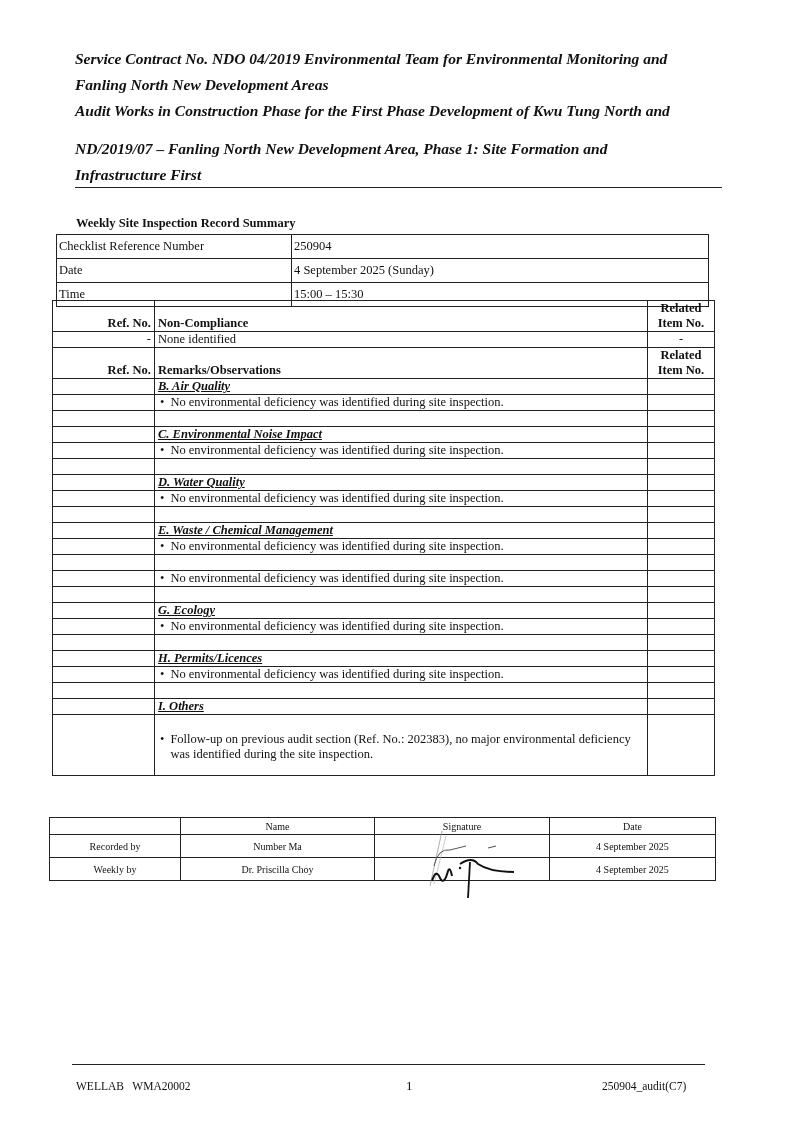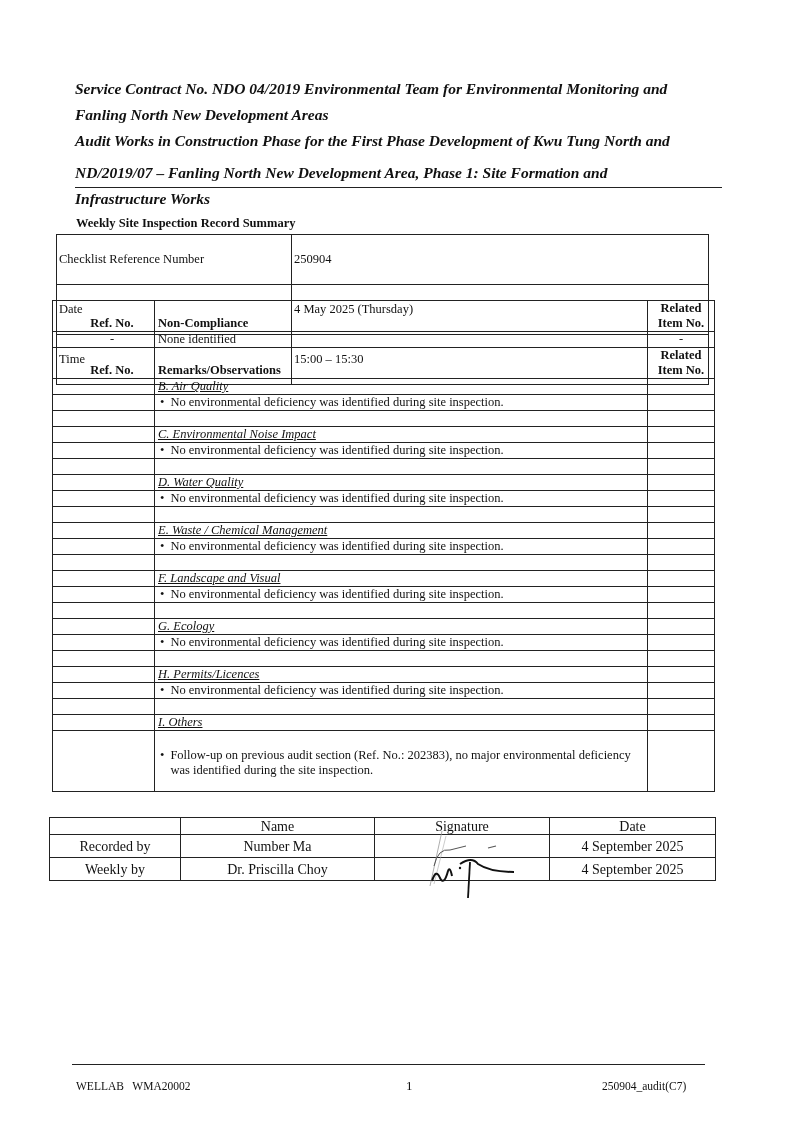--- a/index.html
+++ b/index.html
@@ -1,43 +1,43 @@
 <!DOCTYPE html>
 <html><head>
   <meta charset="utf-8">
   <style>
     html, body { margin: 0; padding: 0; background: #ffffff; }
     body { width: 794px; height: 1123px; position: relative; font-family: "Liberation Serif", "DejaVu Serif", serif; color: #111; }
-    .header-block { position: absolute; left: 75px; top: 76px; width: 645px; }
+    .header-block { position: absolute; left: 75px; top: 46px; width: 645px; }
     .title-line { font-style: italic; font-weight: bold; font-size: 15.5px; line-height: 26px; margin: 0; }
-    .subtitle { margin-top: 6px; }
+    .subtitle { margin-top: 12px; }
     .header-rule { position: absolute; left: 75px; top: 187px; width: 647px; height: 0; border-top: 1.5px solid #222; }
     .section-title { position: absolute; left: 76px; top: 200px; font-weight: bold; font-size: 12.5px; margin-top: 16px; }
 
     table { border-collapse: collapse; position: absolute; font-size: 12.5px; }
     td { border: 1px solid #222; padding: 0 3px; vertical-align: bottom; line-height: 15px; }
 
     .info-table { left: 56px; top: 234px; width: 653px; }
-    .info-table td { height: 15px; padding: 17px 2px; margin-left: 44px; }
+    .info-table td { height: 15px; padding: 4px 2px; margin-left: 44px; }
     .info-table td.k { width: 230px; }
 
     .main-table { left: 52px; top: 300px; width: 663px; }
-    .main-table td.ref { width: 78px; text-align: center; padding-left: 20px; }
+    .main-table td.ref { width: 78px; text-align: right; padding-left: 20px; }
     .main-table td.rel { width: 60px; text-align: center; }
     .main-table td.hd { font-weight: bold; }
     .main-table tr.hdrow td { height: 30px; }
     .main-table tr.row td { height: 15px; }
     .main-table tr.blank td { height: 15px; }
-    .sec-head { font-weight: normal; font-style: italic; text-decoration: underline; }
+    .sec-head { font-weight: bold; font-style: italic; text-decoration: underline; }
     .bullet::before { content: "\2022"; margin: 0 6px 0 2px; }
     .main-table tr.others td { height: 60px; vertical-align: middle; }
     .others-text { display: flex; padding-top: 4px; }
     .others-text .dot { margin: 0 6px 0 2px; }
 
-    .sig-table { left: 49px; top: 817px; width: 667px; font-size: 14px; }
+    .sig-table { left: 49px; top: 817px; width: 667px; font-size: 10px; }
     .sig-table td { text-align: center; vertical-align: middle; height: 22px; }
     .sig-table tr.sh td { height: 16px; }
     .sig-table td.c1 { width: 124px; }
     .sig-table td.c2 { width: 187px; }
     .sig-table td.c3 { width: 168px; }
     .sig-svg { position: absolute; left: 420px; top: 826px; }
 
     .footer-rule { position: absolute; left: 72px; top: 1064px; width: 633px; border-top: 1px solid #222; }
     .footer { position: absolute; top: 1080px; font-size: 11.5px; }
     .f-left { left: 76px; }
@@ -46,35 +46,35 @@
   </style>
 </head>
 <body>
 
 <div class="header-block">
   <p class="title-line">Service Contract No. NDO 04/2019 Environmental Team for Environmental Monitoring and</p>
   <p class="title-line">Fanling North New Development Areas</p>
   <p class="title-line">Audit Works in Construction Phase for the First Phase Development of Kwu Tung North and</p>
   <div class="subtitle">
     <p class="title-line">ND/2019/07 – Fanling North New Development Area, Phase 1: Site Formation and</p>
-    <p class="title-line">Infrastructure Works</p>
+    <p class="title-line">Infrastructure First</p>
   </div>
 </div>
 <div class="header-rule"></div>
 <div class="section-title">Weekly Site Inspection Record Summary</div>
 
 <table class="info-table">
   <tbody>
       <tr>
     <td class="k">Checklist Reference Number</td>
     <td>250904</td>
   </tr>
   <tr>
     <td class="k">Date</td>
-    <td>4 May 2025 (Thursday)</td>
+    <td>4 September 2025 (Sunday)</td>
   </tr>
   <tr>
     <td class="k">Time</td>
     <td>15:00 – 15:30</td>
   </tr>
 </tbody>
   </table>
 
 <table class="main-table">
   <tbody>
@@ -151,25 +151,20 @@
         <td></td>
         <td class="bullet">No environmental deficiency was identified during site inspection.</td>
         <td></td>
       </tr>
   <tr class="blank">
         <td></td>
         <td></td>
         <td></td>
       </tr>
 
-  <tr class="row">
-        <td></td>
-        <td class="sec-head">F. Landscape and Visual</td>
-        <td></td>
-      </tr>
   <tr class="row">
         <td></td>
         <td class="bullet">No environmental deficiency was identified during site inspection.</td>
         <td></td>
       </tr>
   <tr class="blank">
         <td></td>
         <td></td>
         <td></td>
       </tr>

